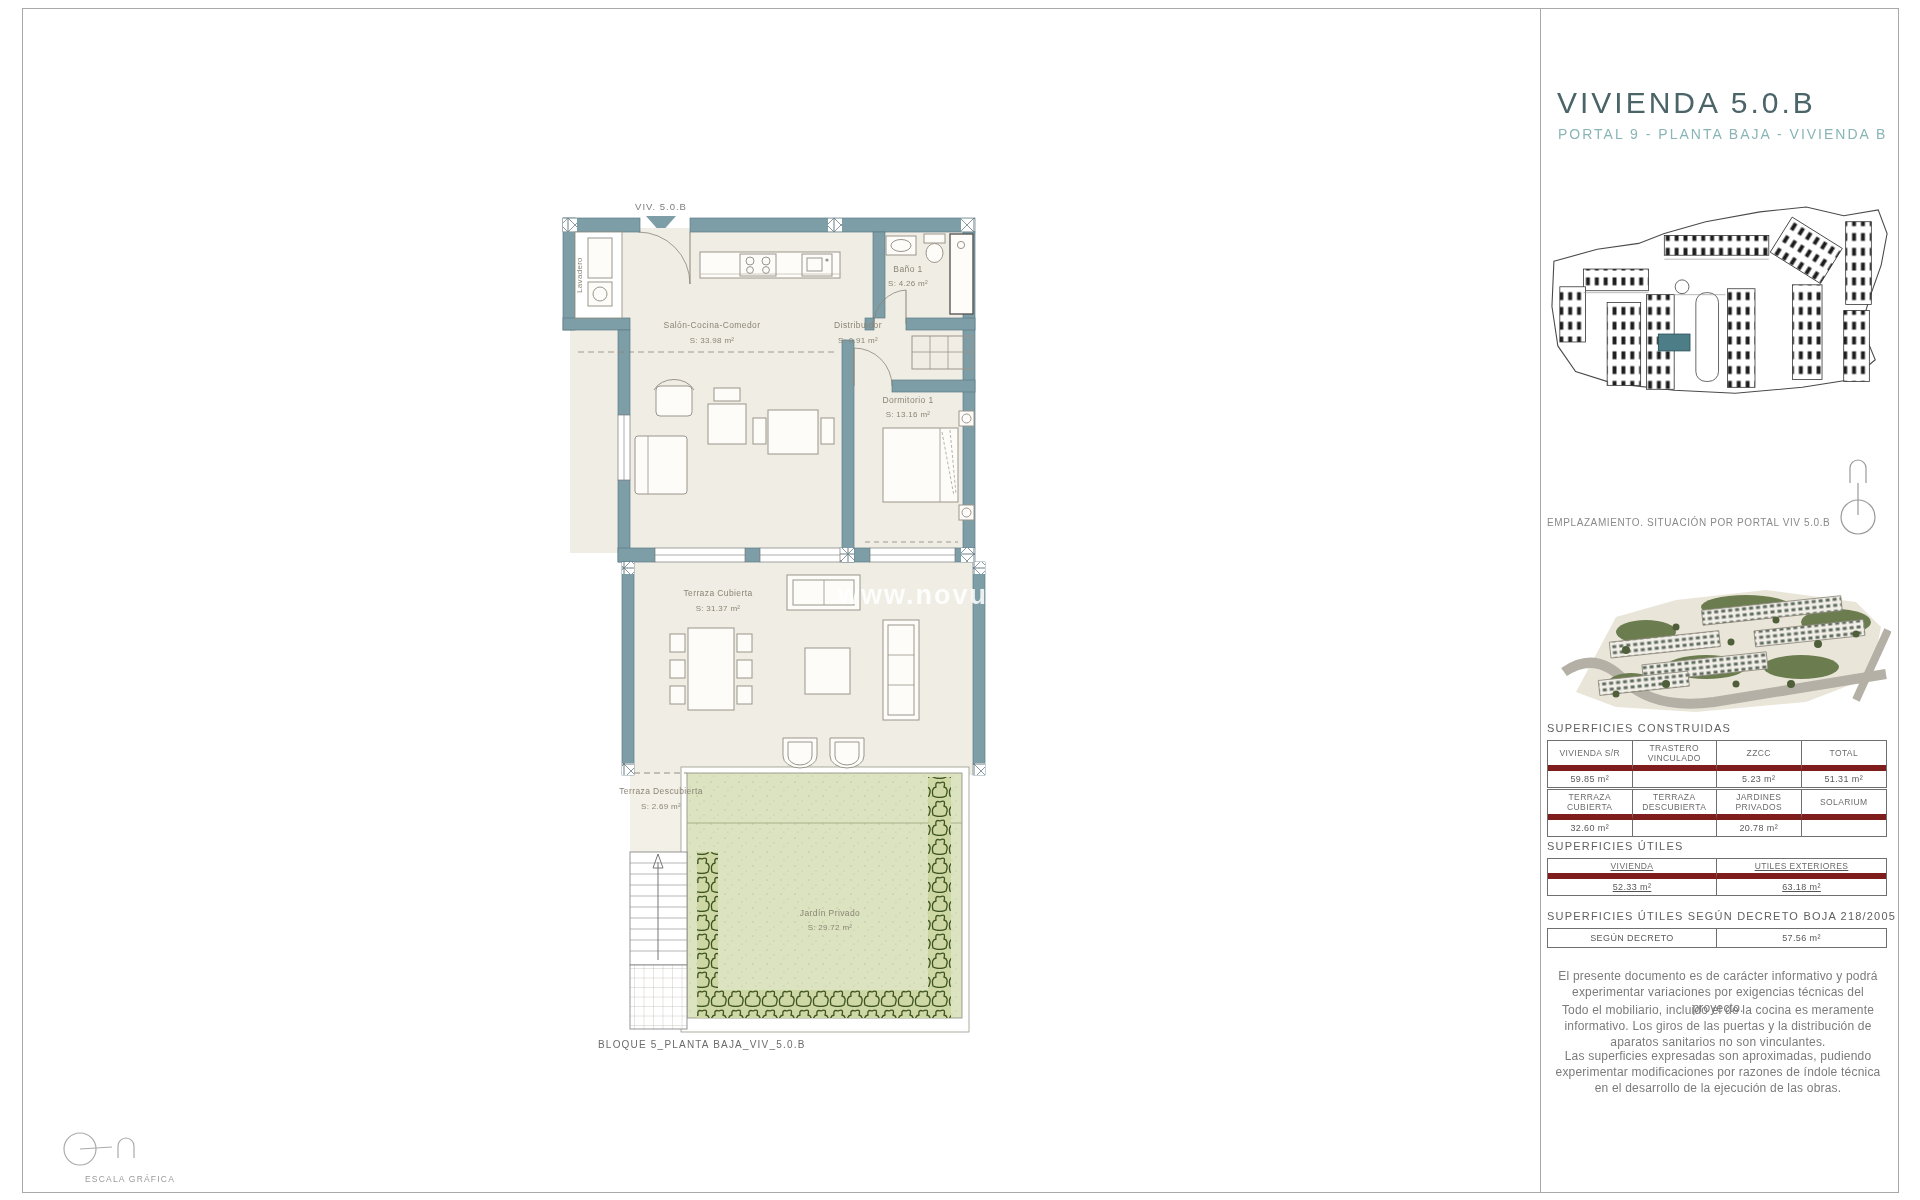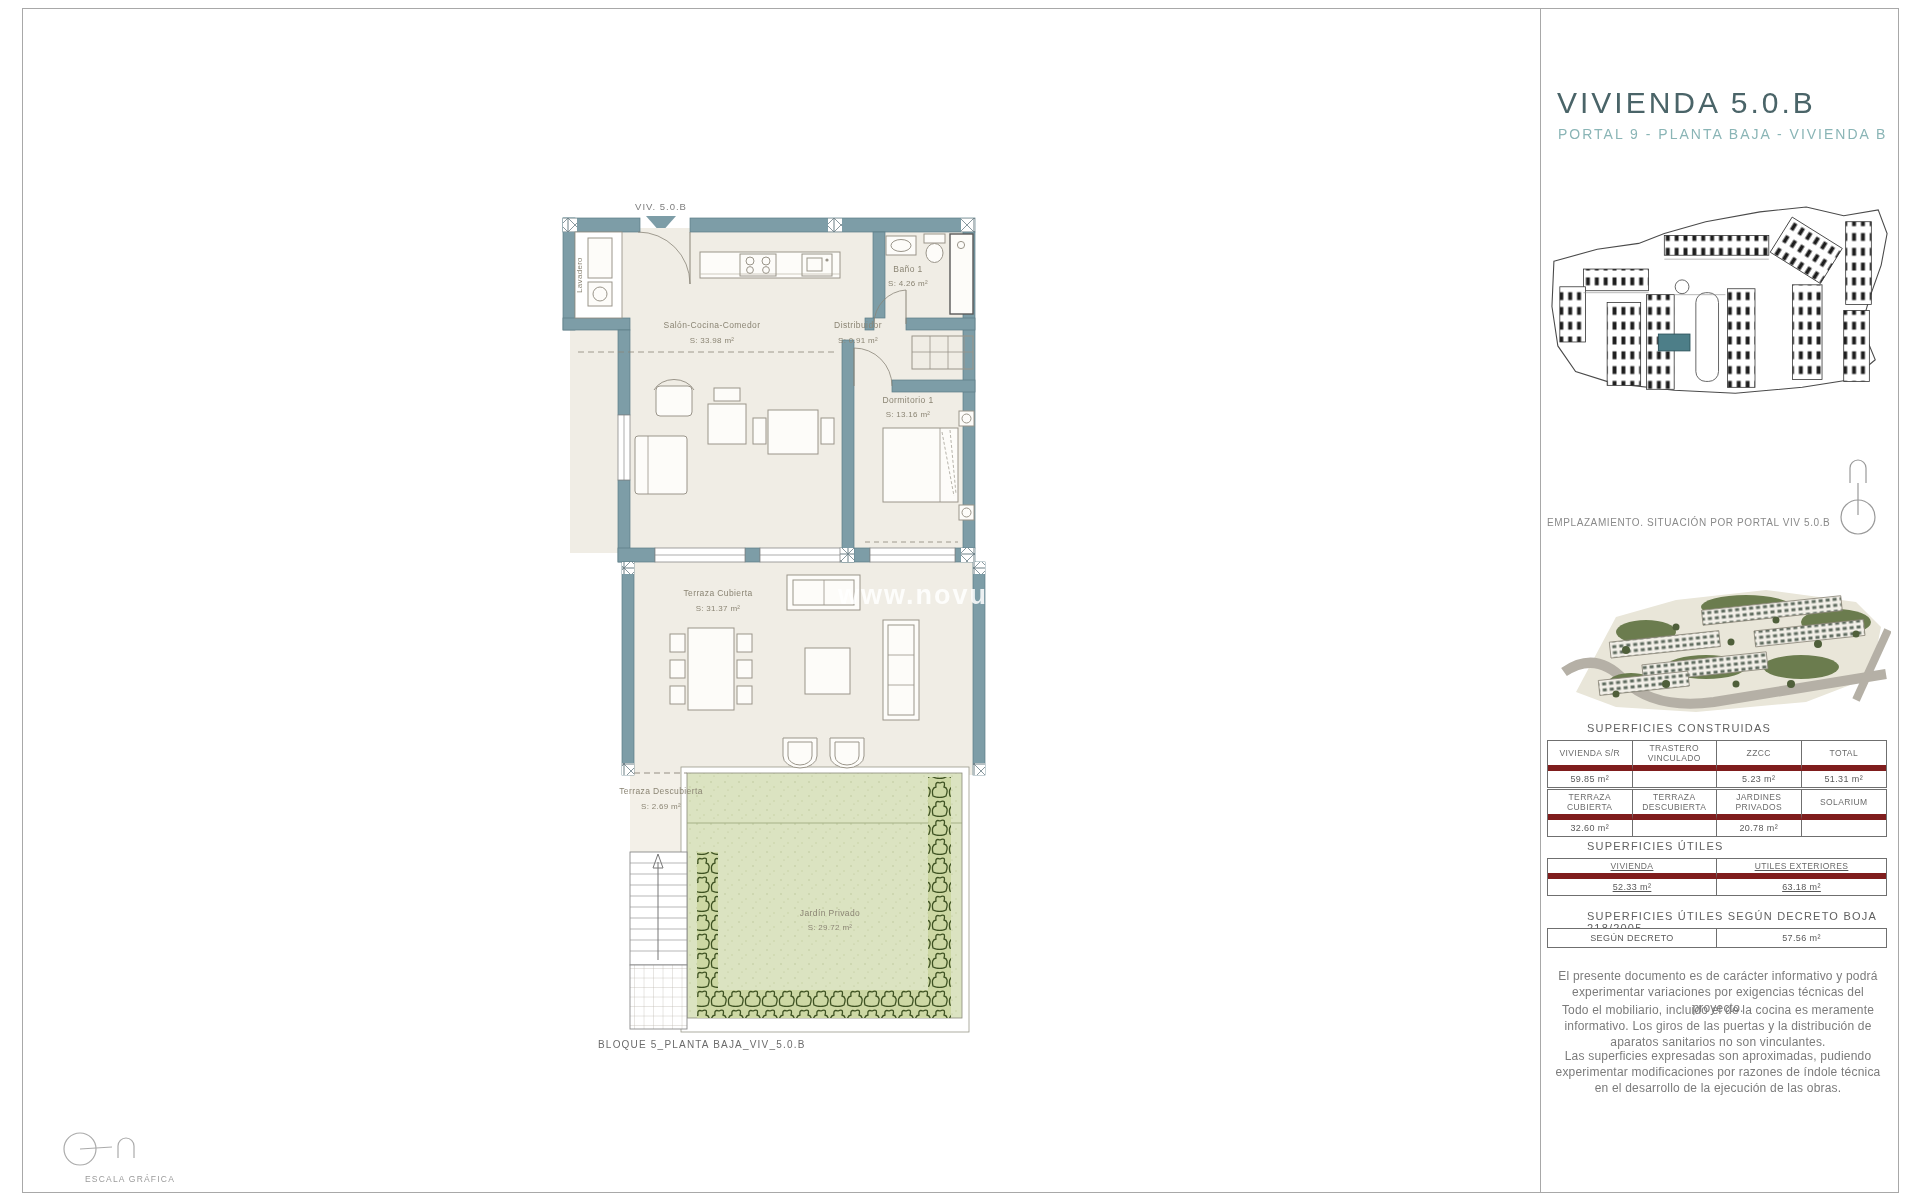--- a/index.html
+++ b/index.html
@@ -12,21 +12,21 @@
   .panel-title{position:absolute;left:1557px;top:86px;font-size:30px;letter-spacing:3px;
                color:#4a6468;font-weight:400;text-align:right;}
   .panel-subtitle{position:absolute;left:1558px;top:126px;font-size:14px;letter-spacing:2px;
                color:#8ab5b6;font-weight:400;}
   .siteplan{position:absolute;left:1548px;top:200px;}
   .empl-row{position:absolute;left:1547px;top:455px;width:340px;height:90px;}
   .empl-label{position:absolute;left:0;top:38px;font-size:10px;letter-spacing:.6px;color:#8a8a8a;margin-top:24px;}
   .north{position:absolute;right:6px;top:0;}
   .aerial{position:absolute;left:1556px;top:572px;}
 
-  .sec-heading{position:absolute;font-size:11px;letter-spacing:1.2px;color:#5f5f5f;margin-left:40px;}
+  .sec-heading{position:absolute;font-size:11px;letter-spacing:1.2px;color:#5f5f5f;}
   .tbl{position:absolute;left:1547px;width:340px;border:1px solid #6f6f6f;display:grid;
        background:#fff;box-sizing:border-box;}
   .tbl .c{border-right:1px solid #6f6f6f;display:flex;align-items:center;justify-content:center;
        text-align:center;font-size:8.5px;letter-spacing:.4px;color:#6b6b6b;padding:2px 2px;box-sizing:border-box;}
   .tbl .c.last{border-right:none;}
   .tbl .hd{border-bottom:6px solid #7f1d1d;min-height:26px;}
   .tbl .vl{min-height:16px;font-size:9px;color:#5a5a5a;}
   .legal{position:absolute;left:1552px;width:332px;text-align:center;font-size:12px;
        line-height:1.35;color:#7b7b7b;letter-spacing:.2px;}
 

